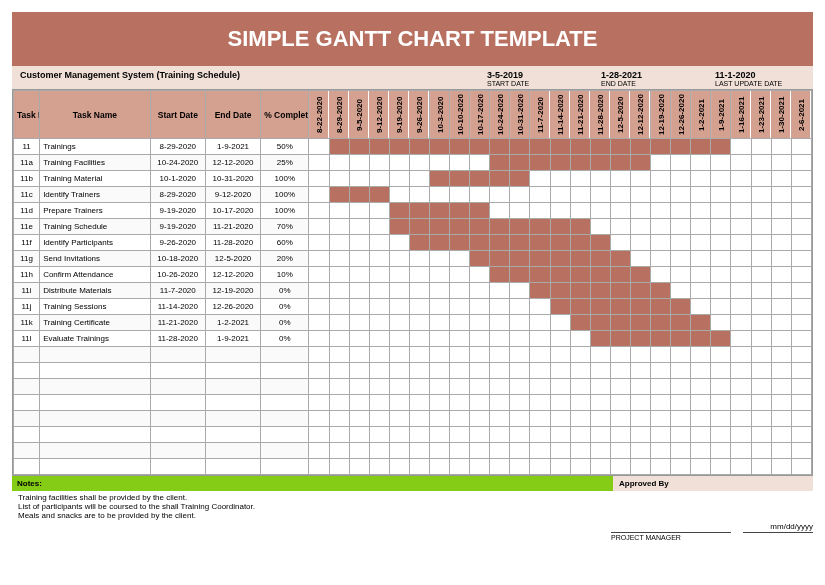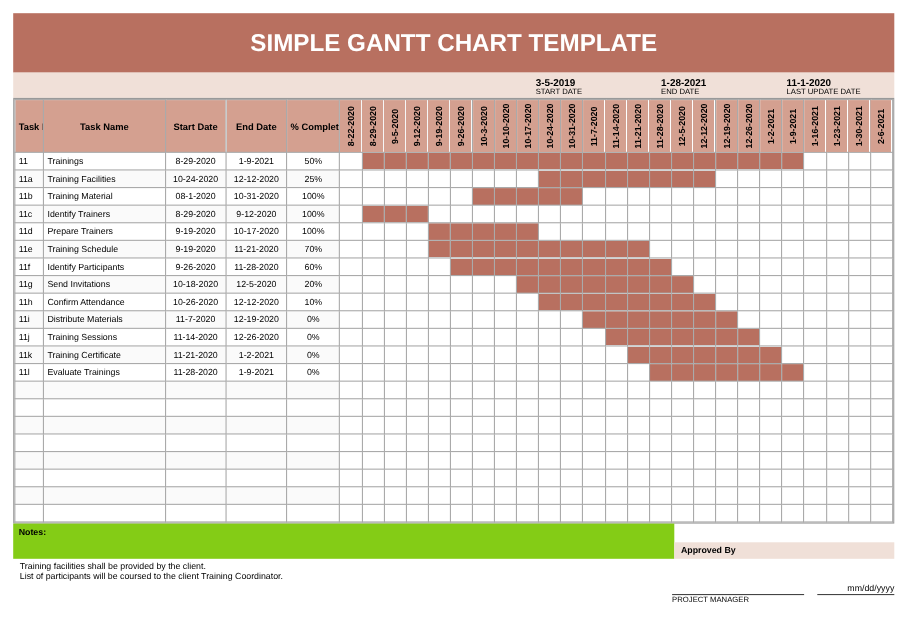--- a/index.html
+++ b/index.html
@@ -55,42 +55,41 @@
   th.date-h {
     writing-mode: vertical-rl;
     transform: rotate(180deg);
     font-size: 8px;
     padding: 3px 0;
   }
   th.taskname-h { text-align: center; }
   td.fill { background: #b87060; }
   tbody tr:nth-child(even) td:nth-child(-n+5) { background: #fafafa; }
   tbody tr:nth-child(odd) td:nth-child(-n+5) { background: #fff; }
-  tbody tr td:nth-child(1) { text-align: left; }
+  tbody tr td:nth-child(1) { text-align: center; }
   tbody tr td:nth-child(3),
   tbody tr td:nth-child(4),
   tbody tr td:nth-child(5) { text-align: center; }
   
   .footer {
     margin: 0 12px;
     display: flex;
     font-size: 8px;
   }
   .footer .notes {
     flex: 1;
     background: #84cc16;
     padding: 3px 5px;
   }
   .footer .notes .h { font-weight: bold; }
   .footer .approved {
     width: 200px;
     background: #f0e0d8;
     padding: 3px 6px;
     position: relative;
-    margin-top: 17px;
   }
   .footer .approved .h { font-weight: bold; }
   .notes-body {
     margin: 0 12px;
     font-size: 8px;
     padding: 2px 6px;
   }
   .sign-row {
     margin: 0 12px;
     display: flex;
@@ -108,20 +107,21 @@
   col.c-pc   { width: 48px; }
   col.c-dt   { width: 20px; }
 </style>
 </head>
 <body>
 
 <div class="title-bar">SIMPLE GANTT CHART TEMPLATE</div>
 
 <div class="header-strip">
   <div class="proj">
+    <div class="name">Customer Management System (Training Schedule)</div>
   </div>
   <div class="col">
     <div class="val">3-5-2019</div>
     <div class="lbl">START DATE</div>
   </div>
   <div class="col">
     <div class="val">1-28-2021</div>
     <div class="lbl">END DATE</div>
   </div>
   <div class="col">
@@ -259,21 +259,21 @@
           <td></td>
           <td></td>
           <td></td>
           <td></td>
           <td></td>
           <td></td>
         </tr>
         <tr>
           <td>11b</td>
           <td>Training Material</td>
-          <td>08-1-2020</td>
+          <td>10-1-2020</td>
           <td>10-31-2020</td>
           <td>100%</td>
           <td></td>
           <td></td>
           <td></td>
           <td></td>
           <td></td>
           <td></td>
           <td class="fill"></td>
           <td class="fill"></td>
@@ -878,21 +878,22 @@
 <div class="footer">
   <div class="notes">
     <span class="h">Notes:</span>
   </div>
   <div class="approved">
     <span class="h">Approved By</span>
   </div>
 </div>
 <div class="notes-body" id="notes-body">
     <div>Training facilities shall be provided by the client.</div>
-    <div>List of participants will be coursed to the client Training Coordinator.</div>
+    <div>List of participants will be coursed to the shall Training Coordinator.</div>
+    <div>Meals and snacks are to be provided by the client.</div>
   </div>
 
 <div class="sign-row">
   <div class="spacer"></div>
   <div style="width:120px;margin-right:12px;"></div>
   <div class="date-val" style="width:70px;text-align:right;">mm/dd/yyyy</div>
 </div>
 <div class="sign-row">
   <div class="spacer"></div>
   <div class="pm">PROJECT MANAGER</div>

